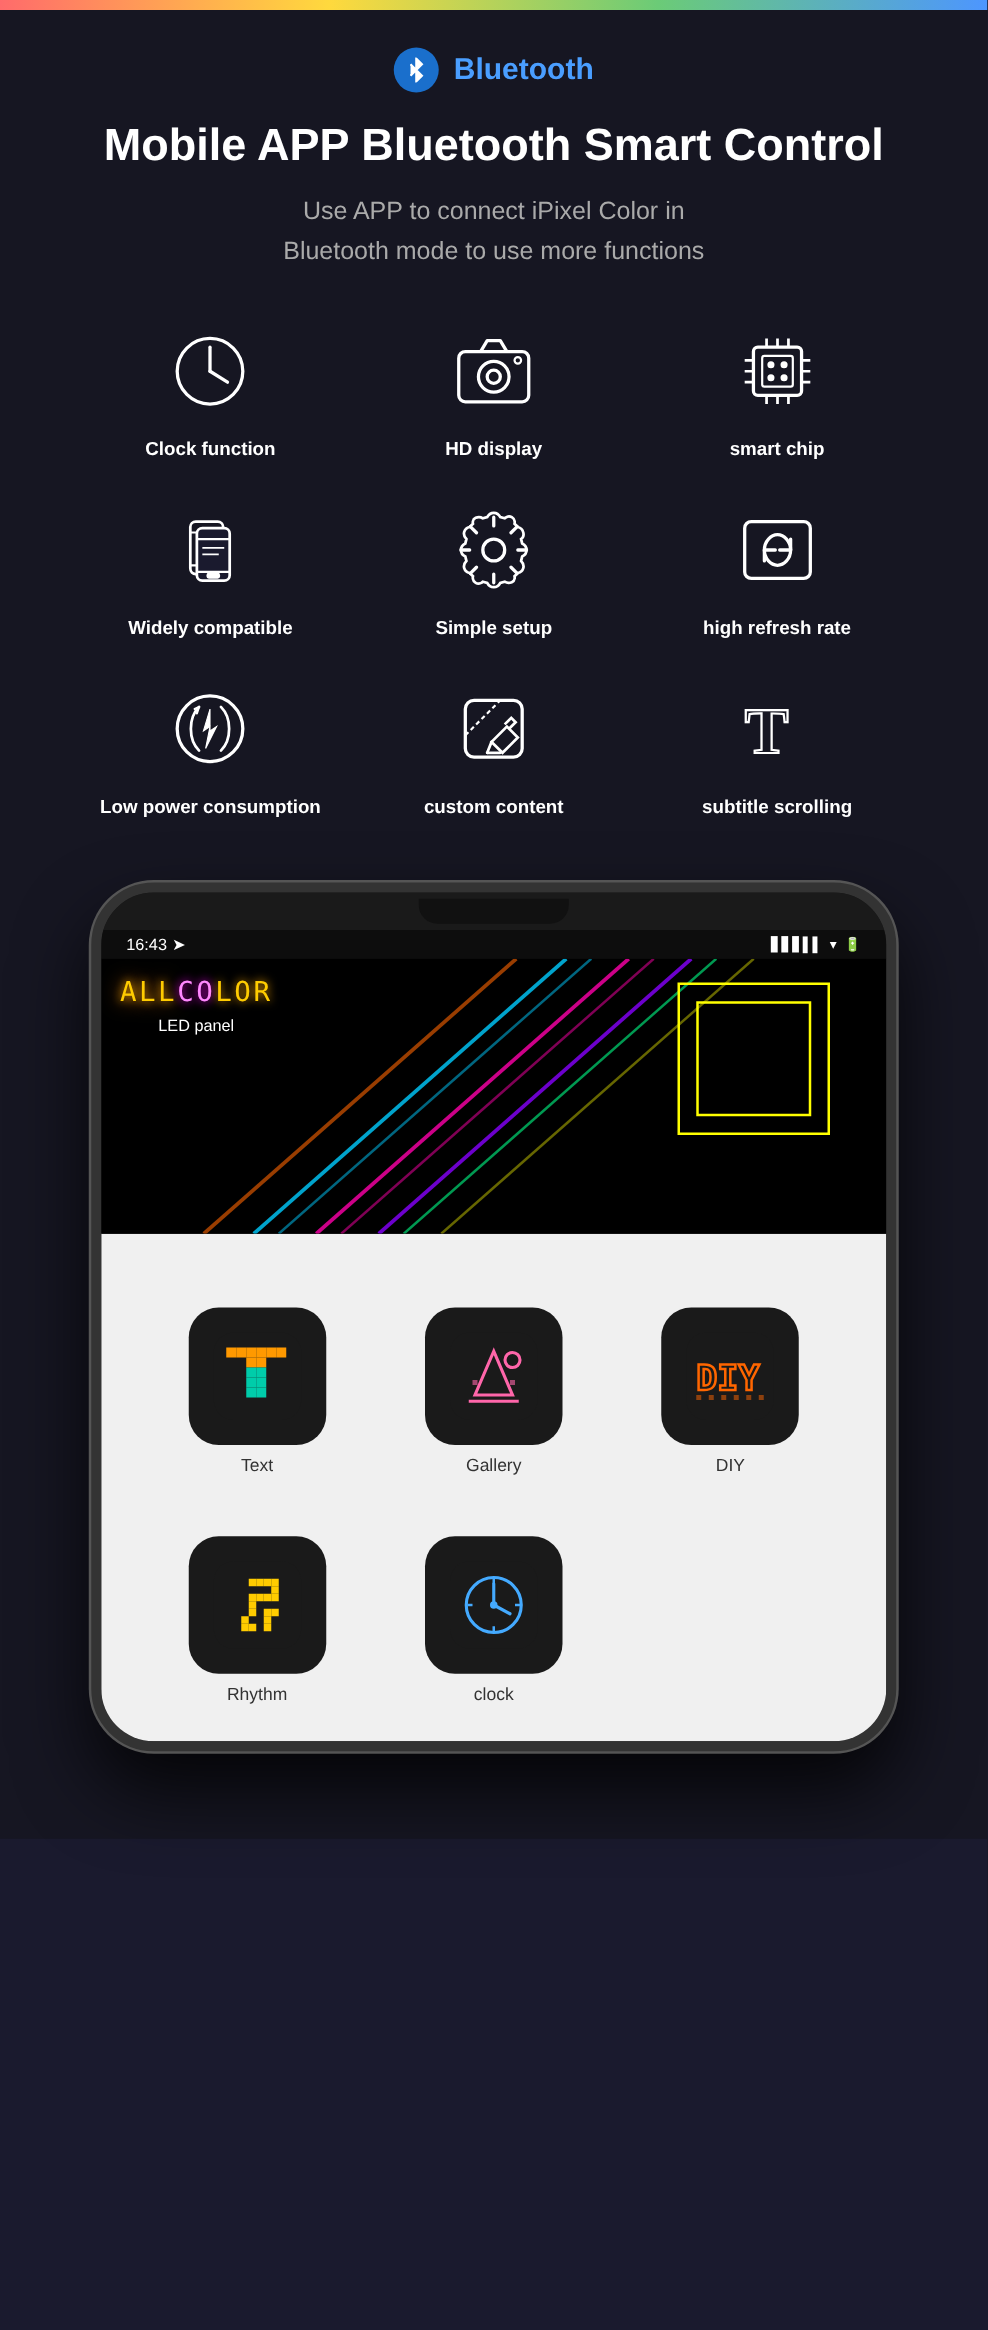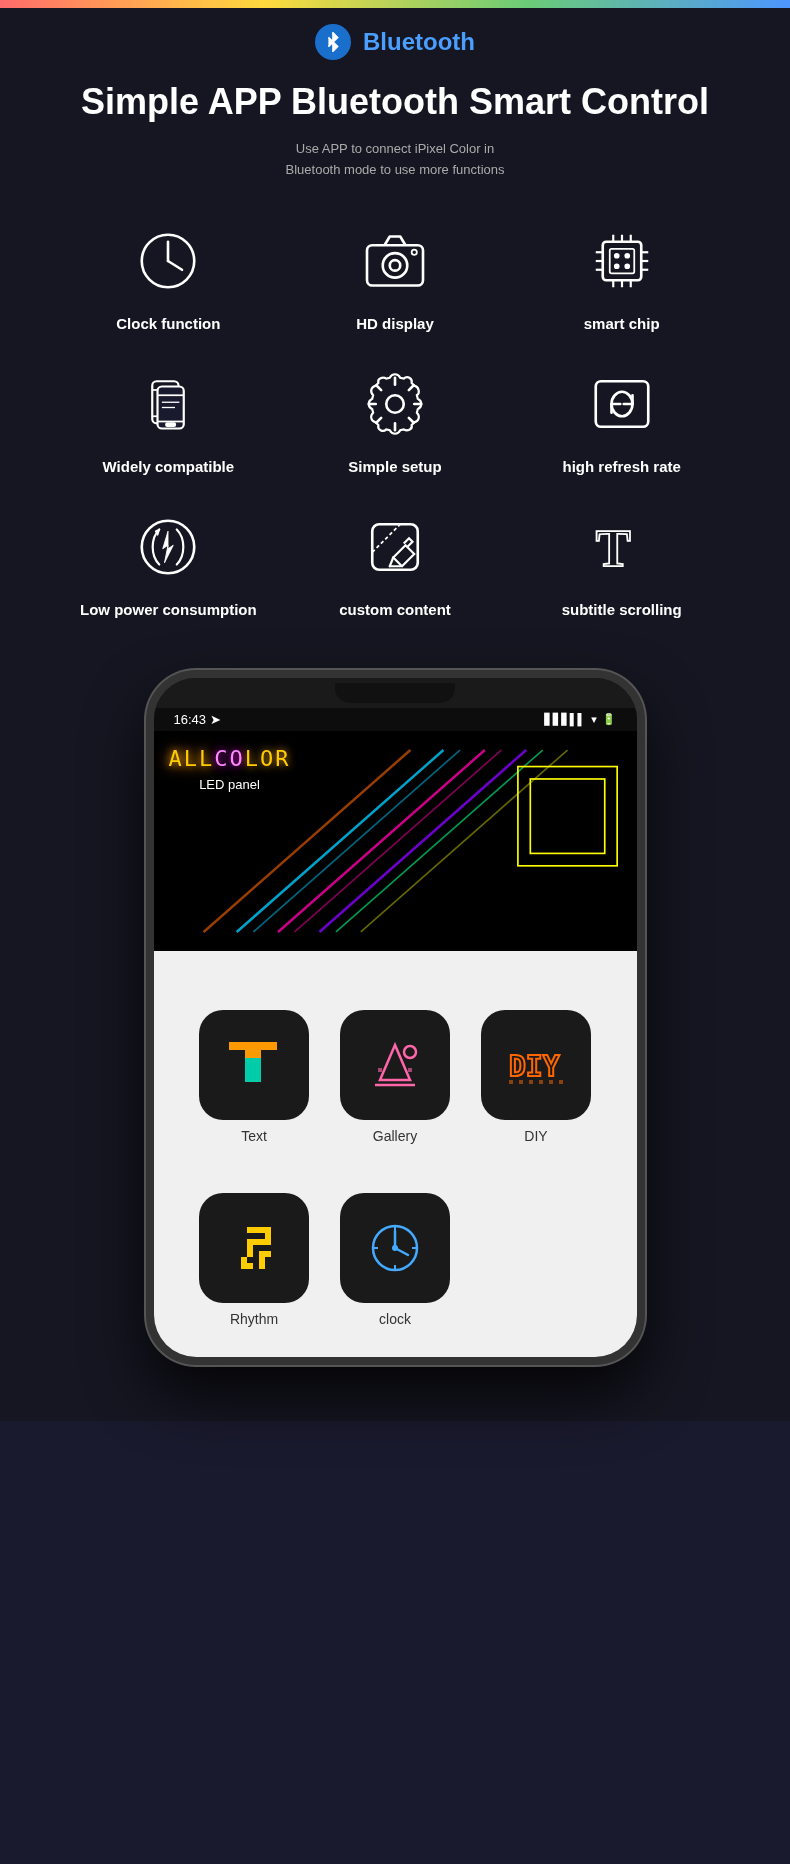--- a/index.html
+++ b/index.html
@@ -14,21 +14,21 @@
 
     .top-banner {
       width: 100%;
       height: 8px;
       background: linear-gradient(90deg, #ff6b6b, #ffd93d, #6bcb77, #4d96ff);
     }
 
     .main-container {
       width: 100%;
       background-color: #161622;
-      padding: 16px 20px;
+      padding: 30px 20px;
       text-align: center;
     }
 
     .bluetooth-header {
       display: flex;
       align-items: center;
       justify-content: center;
       gap: 12px;
       margin-bottom: 20px;
     }
@@ -53,21 +53,21 @@
 
     .main-title {
       font-size: 36px;
       font-weight: bold;
       color: #ffffff;
       margin-bottom: 16px;
       line-height: 1.2;
     }
 
     .sub-title {
-      font-size: 13px;
+      font-size: 20px;
       color: #aaaaaa;
       margin-bottom: 40px;
       line-height: 1.6;
     }
 
     .features-grid {
       display: grid;
       grid-template-columns: repeat(3, 1fr);
       gap: 30px 20px;
       max-width: 660px;
@@ -107,21 +107,21 @@
 
     
     .phone-section {
       display: flex;
       justify-content: center;
       margin-top: 20px;
       padding-bottom: 40px;
     }
 
     .phone-mockup {
-      width: 499px;
+      width: 644px;
       background: #1a1a1a;
       border-radius: 50px;
       border: 8px solid #333;
       box-shadow: 0 0 0 2px #555, 0 30px 60px rgba(0,0,0,0.8);
       overflow: hidden;
       position: relative;
     }
 
     .phone-notch {
       height: 30px;
@@ -225,21 +225,21 @@
 
   <div class="bluetooth-header">
     <div class="bluetooth-icon">
       <svg width="20" height="20" viewBox="0 0 24 24" fill="white" stroke="white" stroke-width="2">
         <polyline points="6.5 6.5 17.5 17.5 12 23 12 1 17.5 6.5 6.5 17.5"></polyline>
       </svg>
     </div>
     <span class="bluetooth-text">Bluetooth</span>
   </div>
 
-  <h1 class="main-title">Simple APP Bluetooth Smart Control</h1>
+  <h1 class="main-title">Mobile APP Bluetooth Smart Control</h1>
   <p class="sub-title">
     Use APP to connect iPixel Color in<br>Bluetooth mode to use more functions
   </p>
 
   <div class="features-grid">
 
     <div class="feature-item">
       <div class="feature-icon">
         <svg viewBox="0 0 80 80">
           <circle cx="40" cy="40" r="30" stroke="white" stroke-width="3" fill="none"></circle>

